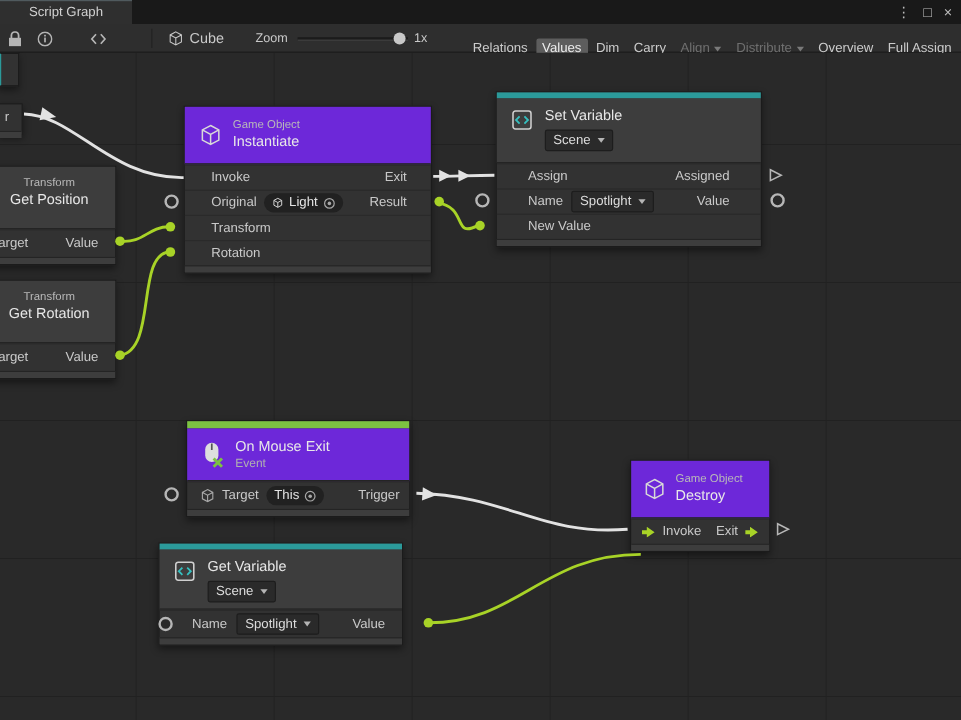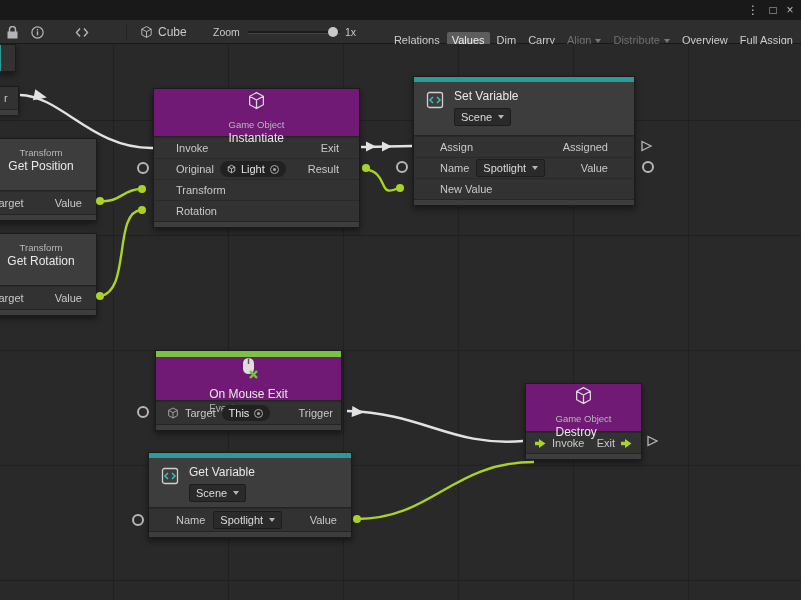--- a/index.html
+++ b/index.html
@@ -38,21 +38,21 @@
           background-image:linear-gradient(#212121 1px,transparent 1px),
                            linear-gradient(90deg,#212121 1px,transparent 1px);
           background-size:115px 115px;background-position:-2px 76px;z-index:1;}
 
   
   .node{position:absolute;background:#323232;border:1px solid #1b1b1b;
         box-shadow:0 3px 6px rgba(0,0,0,.45);box-sizing:border-box;z-index:3;}
   .strip{height:5px;}
   .strip.teal{background:#2b9a9a;}
   .strip.green{background:#7cc242;height:6px;}
-  .hdr{display:flex;align-items:center;gap:8px;padding:0 10px;background:#701a75;border-bottom:1px solid #242424;box-sizing:border-box;flex-direction:column;}
+  .hdr{display:flex;align-items:center;gap:8px;padding:0 10px;background:#6d28d9;border-bottom:1px solid #242424;box-sizing:border-box;}
   .vhdr{display:flex;gap:8px;padding:7px 10px 0;background:#3d3d3d;border-bottom:1px solid #242424;box-sizing:border-box;}
   .t-cat{font-size:9.5px;color:#b9b9b9;line-height:12px;}
   .t-main{font-size:12px;color:#e8e8e8;line-height:15px;}
   .t-sub{font-size:10px;color:#b0b0b0;line-height:13px;}
   .thdr{background:#3d3d3d;border-bottom:1px solid #242424;text-align:center;padding-top:8px;box-sizing:border-box;}
   .row{height:21px;display:flex;align-items:center;font-size:11px;color:#c9c9c9;border-top:1px solid #2a2a2a;box-sizing:border-box;}
   .row:first-child{border-top:none;}
   .right{margin-left:auto;}
   .footer{height:5px;background:#3d3d3d;border-top:1px solid #242424;}
   .icon-box{display:flex;align-items:center;justify-content:center;width:22px;height:22px;flex:none;}
@@ -86,20 +86,21 @@
 
   
   .wires{position:absolute;left:0;top:0;z-index:4;pointer-events:none;}
   .w{stroke:#e2e2e2;stroke-width:2.4;fill:none;}
   .g{stroke:#a8d327;stroke-width:2.4;fill:none;}
 </style>
 </head>
 <body>
 
 <div class="tabbar">
+  <div class="tab">Script Graph</div>
   <div class="winctl" style="right:40px">⋮</div>
   <div class="winctl" style="right:20px">□</div>
   <div class="winctl" style="right:3px">×</div>
 </div>
 
 <div class="toolbar">
   <span class="ticon" style="left:4px">
     <svg width="11" height="13" viewBox="0 0 11 13">
         <rect x="0.5" y="5.5" width="10" height="7" fill="#b5b5b5"></rect>
         <path d="M2.5 6 V3.5 a3 3 0 0 1 6 0 V6" stroke="#b5b5b5" stroke-width="1.5" fill="none"></path>
@@ -273,21 +274,21 @@
       <span>Target</span>
       <span class="objpill">
         <span>This</span>
         <span class="tgt"></span>
       </span>
       <span class="right">Trigger</span>
     </div>
     <div class="footer"></div>
   </div>
 
-  <div class="node n-getvar" style="left:148px;top:408px;width:204px">
+  <div class="node n-getvar" style="left:132px;top:408px;width:204px">
     <div class="strip teal"></div>
     <div class="vhdr" style="height:50px">
       <span class="icon-box">
         <svg width="20" height="20" viewBox="0 0 20 20">
             <rect x="2.5" y="2.5" width="15" height="15" rx="2" stroke="#d0d0d0" stroke-width="1.3" fill="none"></rect>
             <path d="M8 7 L5 10 L8 13 M12 7 L15 10 L12 13" stroke="#35c0c0" stroke-width="1.5" fill="none"></path>
           </svg>
       </span>
       <div>
         <div class="t-main">Get Variable</div>

